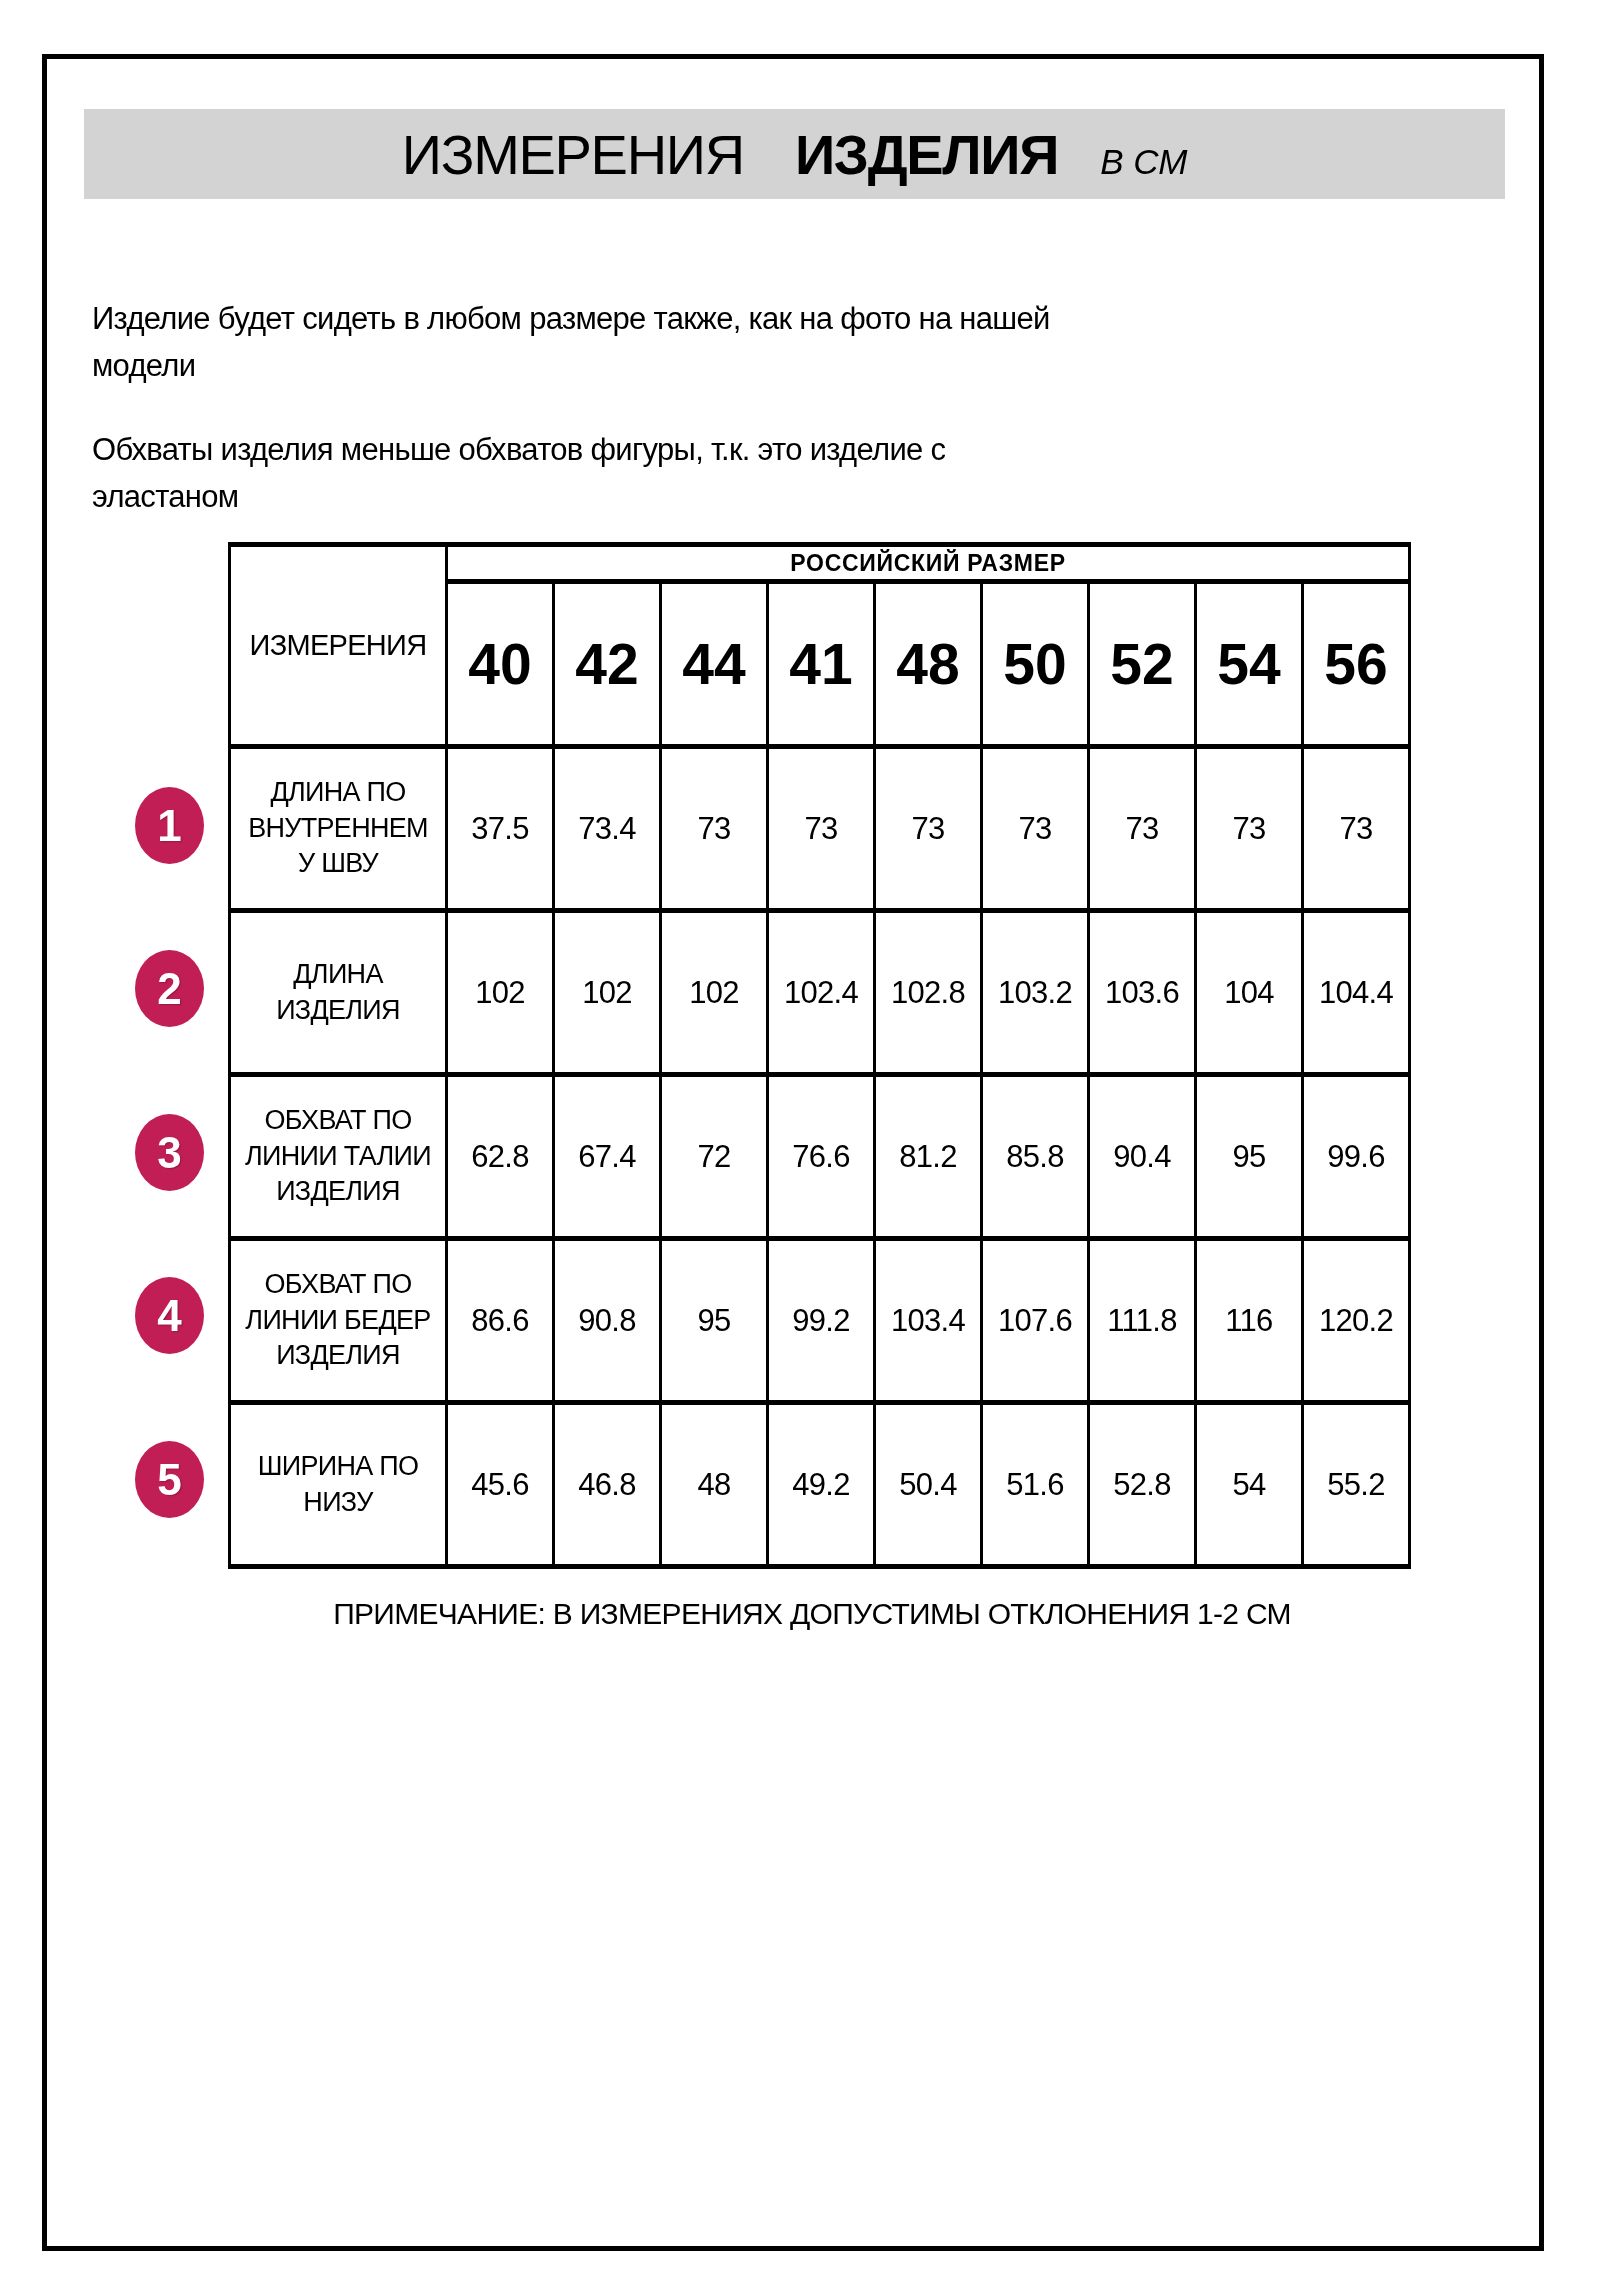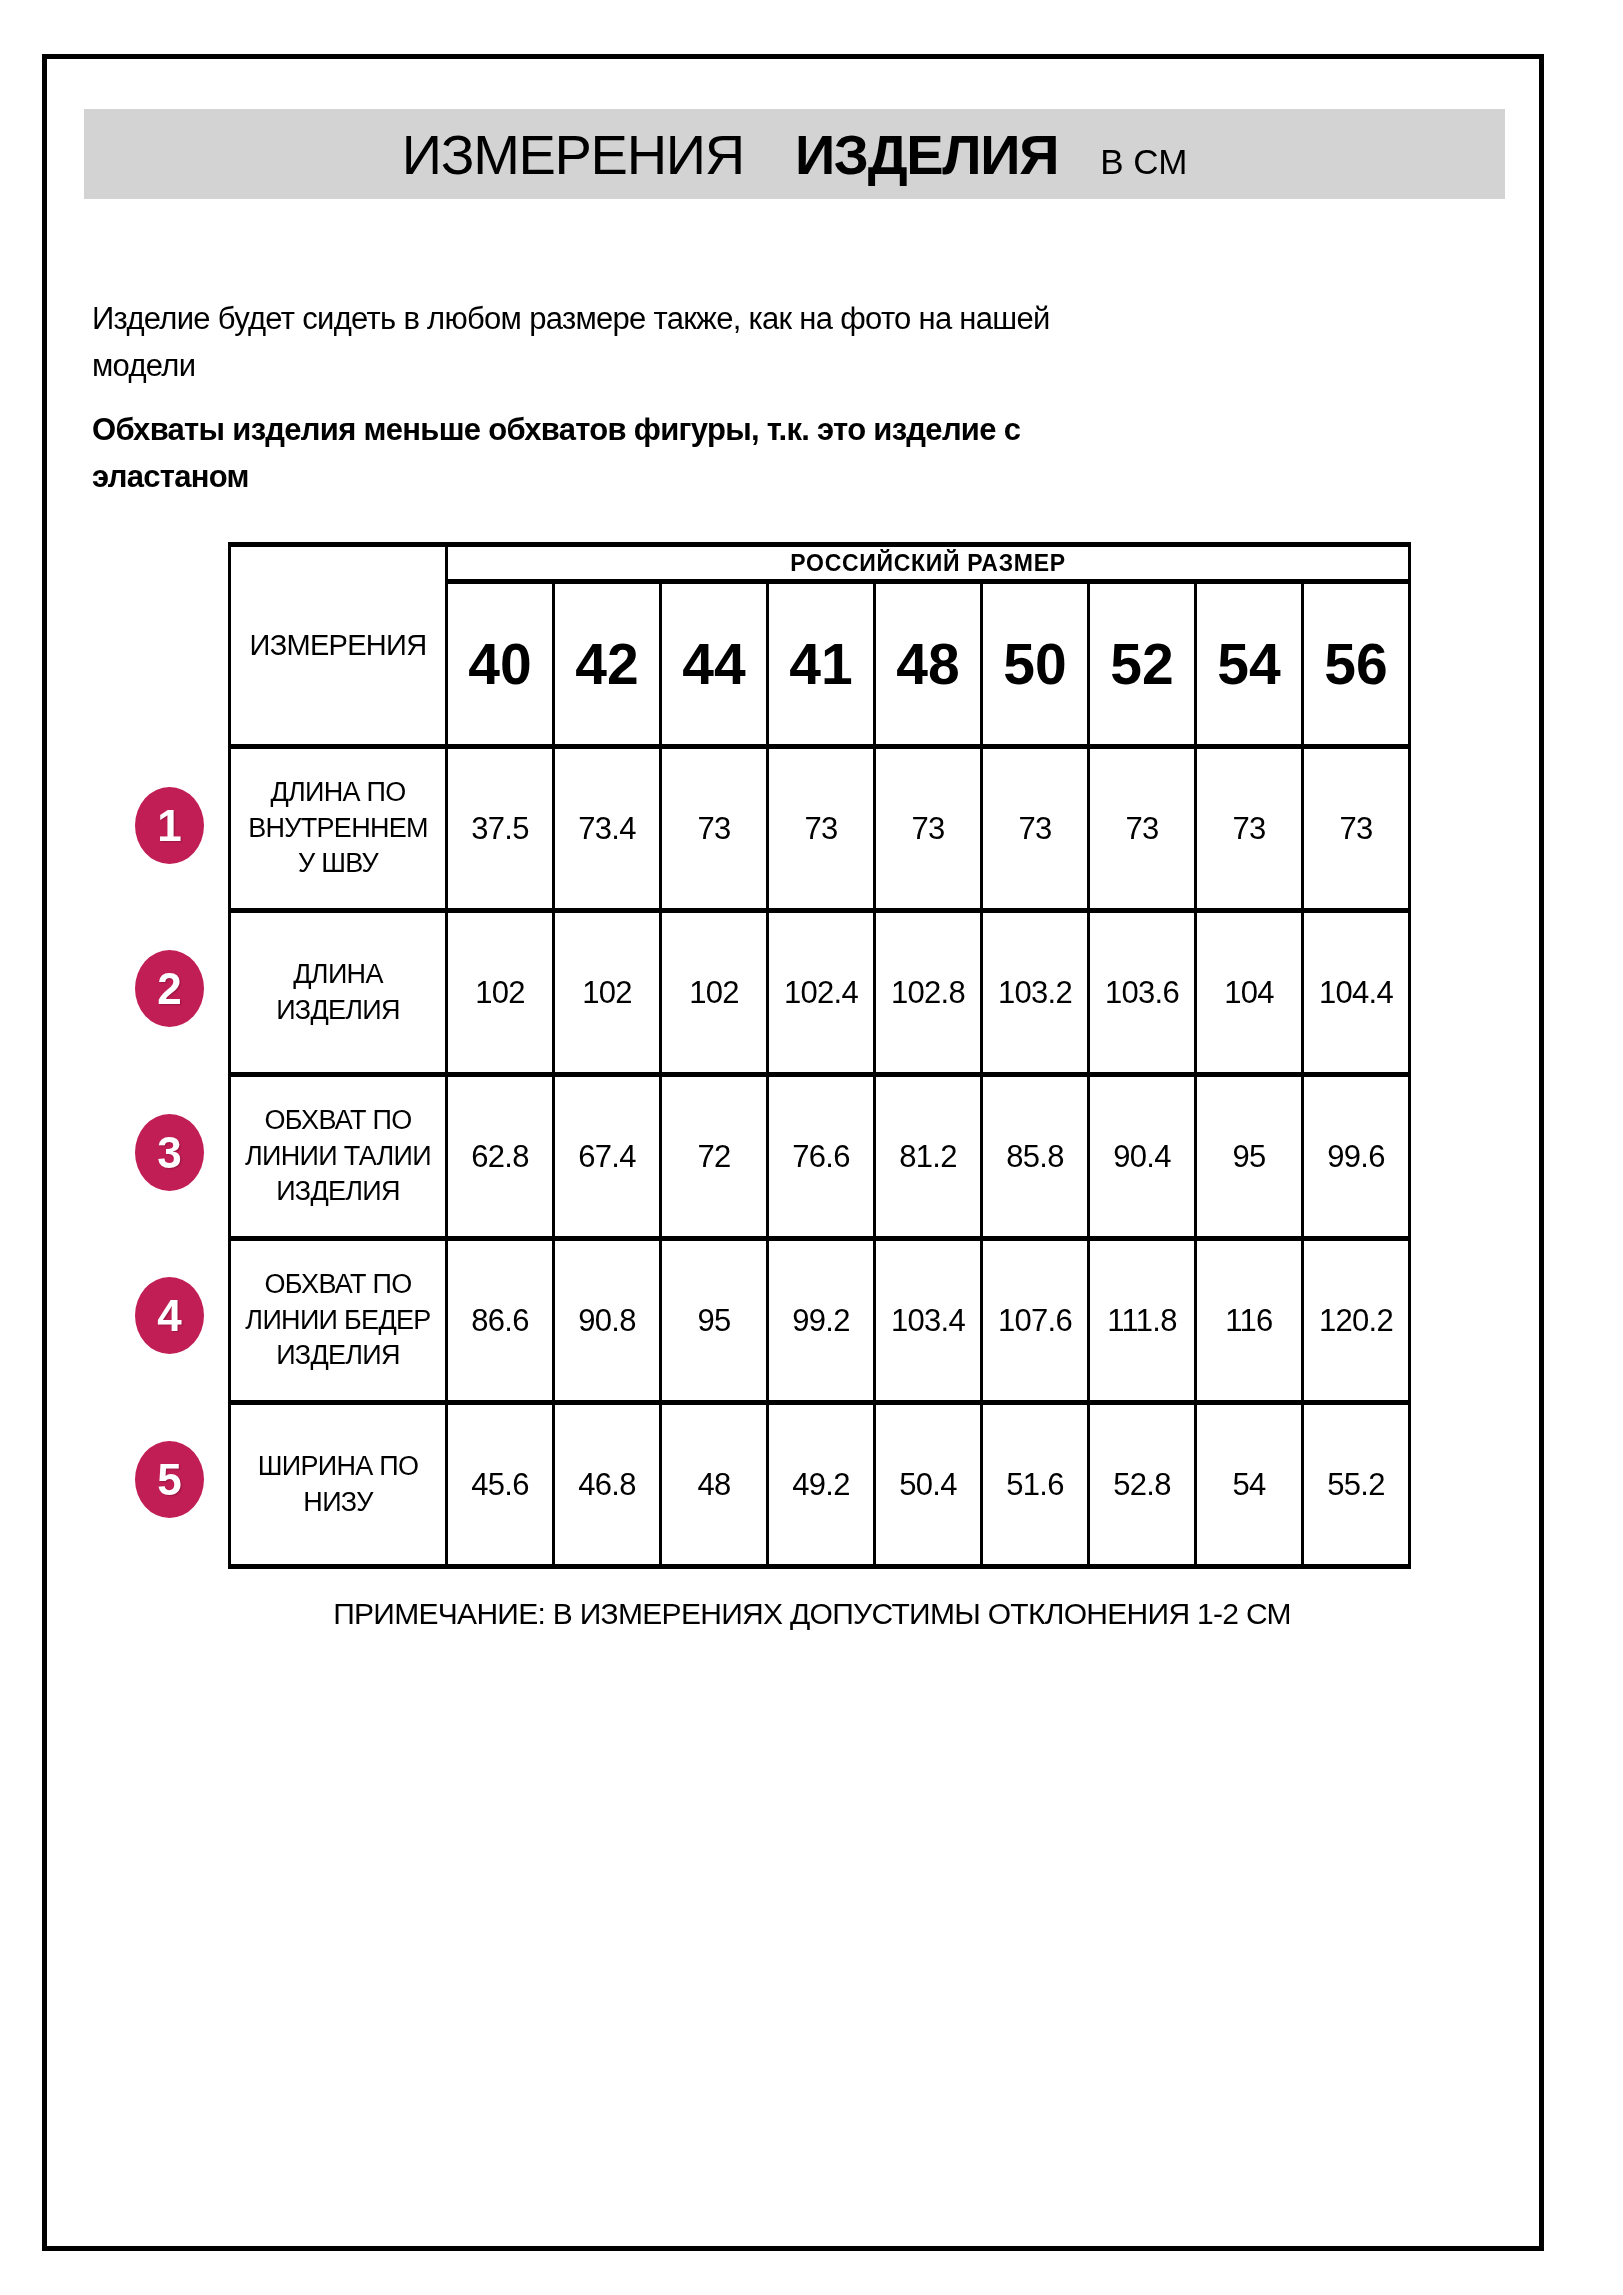--- a/index.html
+++ b/index.html
@@ -4,26 +4,26 @@
 <style>
   html,body{margin:0;padding:0;background:#fff;}
   .page{position:relative;width:1623px;height:2295px;background:#fff;overflow:hidden;
         font-family:"Liberation Sans",sans-serif;color:#000;}
   .frame{position:absolute;left:42px;top:54px;width:1502px;height:2197px;
          border:5.2px solid #000;box-sizing:border-box;}
   .band{position:absolute;left:84px;top:109px;width:1421px;height:90px;background:#D3D3D3;
         display:flex;align-items:center;justify-content:center;}
   .title-main{font-size:56px;letter-spacing:-1.3px;white-space:nowrap;}
   .title-bold{font-weight:bold;margin-left:51px;}
-  .title-unit{font-size:35px;margin-left:42px;margin-top:4px;letter-spacing:0;}
+  .title-unit{font-size:35px;margin-left:42px;margin-top:4px;letter-spacing:0;font-style:italic;}
   .model{position:absolute;left:0;top:230px;width:1623px;text-align:center;font-size:41px;}
   .para{position:absolute;left:92px;width:1440px;text-align:left;font-size:31px;
         line-height:1.5;white-space:pre-line;letter-spacing:-0.7px;}
   .para1{top:296px;}
-  .para2{top:407px;font-weight:bold;}
+  .para2{top:427px;}
   .size-table{position:absolute;left:228px;top:542px;width:1179px;
               border-collapse:collapse;table-layout:fixed;}
   .size-table td{border:3.3px solid #000;box-sizing:border-box;text-align:center;
                  vertical-align:middle;padding:0;overflow:hidden;}
   .r-group{height:37px;}
   .r-sizes{height:165px;}
   .r-data{height:164px;}
   .bt9{border-top-width:5.9px !important;}
   .bb9{border-bottom-width:5.9px !important;}
   .corner-cell{font-size:29px;letter-spacing:-0.7px;}

